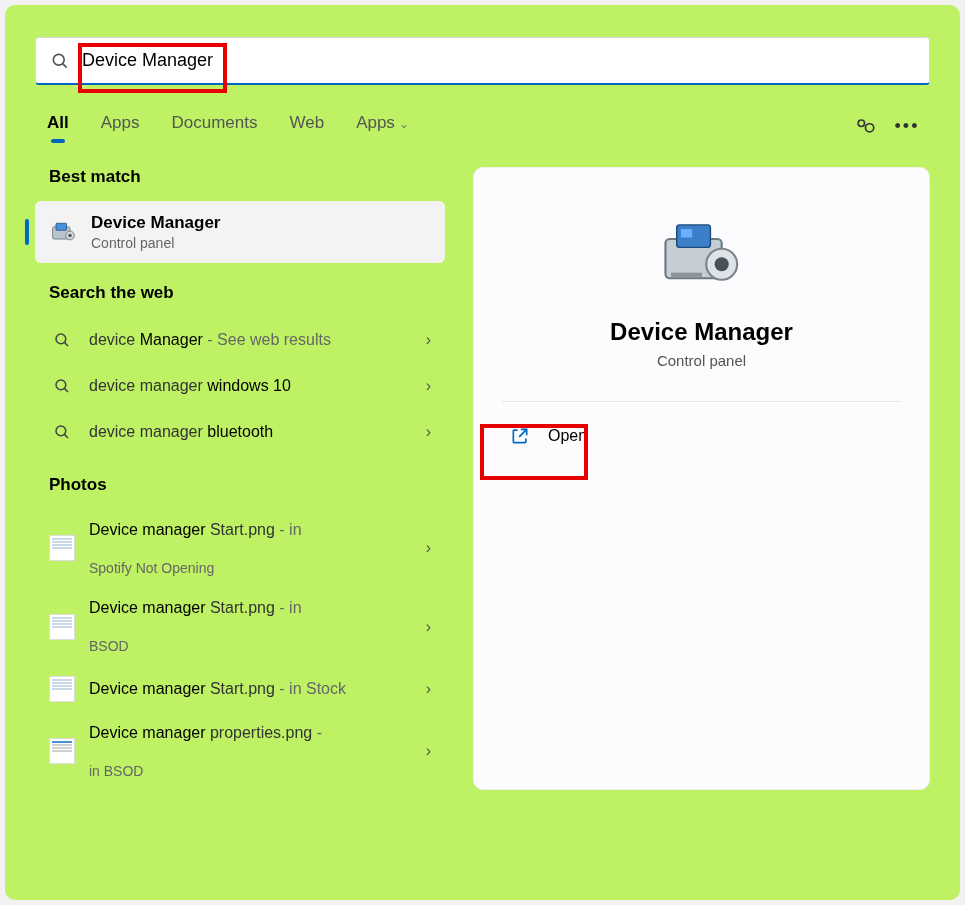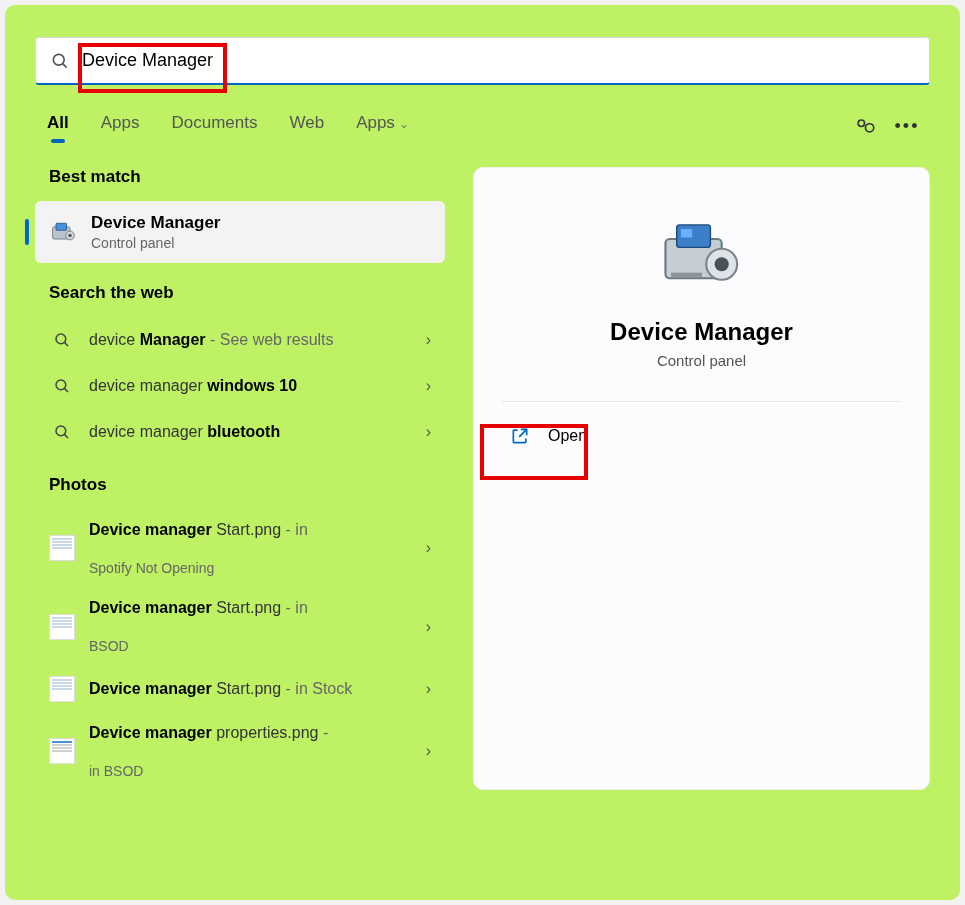--- a/index.html
+++ b/index.html
@@ -37,21 +37,21 @@
   .best-match { display:flex; align-items:center; background:#f3f3f3; border-radius:6px; padding: 12px 14px; position:relative; cursor:pointer; }
   .best-match::before { content:""; position:absolute; left:-10px; top:18px; bottom:18px; width:4px; background:#0067c0; border-radius:2px; }
   .bm-icon { width:28px; height:28px; margin-right: 14px; display:flex; align-items:center; justify-content:center; }
   .bm-title { font-size:17px; font-weight:600; color:#000; }
   .bm-sub { font-size:14px; color:#666; margin-top:2px; }
 
   
   .li { display:flex; align-items:center; padding: 10px 14px; cursor:pointer; border-radius:6px; position:relative; }
   .li-icon { width:26px; height:26px; min-width:26px; margin-right: 14px; color:#444; display:flex; align-items:center; justify-content:center; }
   .li-text { flex:1; font-size:16px; color:#333; line-height:1.35; overflow:hidden; }
-  .li-text .bold { font-weight:700; color:#000;text-align:right; }
+  .li-text .bold { font-weight:400; color:#000;text-align:right; }
   .li-text .light { color:#666; }
   .li-sub { display:block; font-size:14px; color:#666; margin-top:18px; }
   .chevron { color:#555; font-size:16px; }
 
   
   .app-icon-big { width:90px; height:90px; margin: 0 auto 20px auto; display:block; }
   .app-title { text-align:center; font-size:24px; font-weight:600; color:#000; }
   .app-sub { text-align:center; font-size:15px; color:#555; margin-top:6px; }
   .app-divider { border:none; border-top:1px solid #e5e5e5; margin: 32px 8px 12px 8px; }
   .open-row { display:flex; align-items:center; padding: 12px 16px; cursor:pointer; border-radius:6px; font-size:16px; color:#000;text-align:center; }

